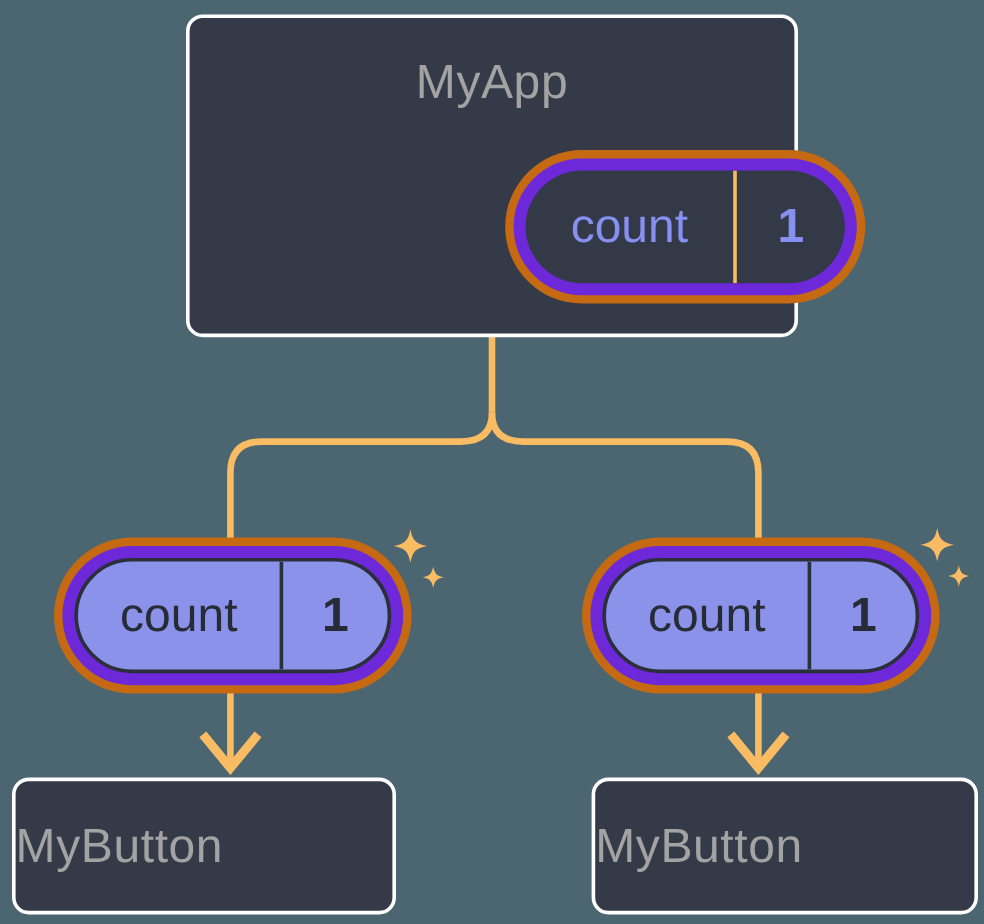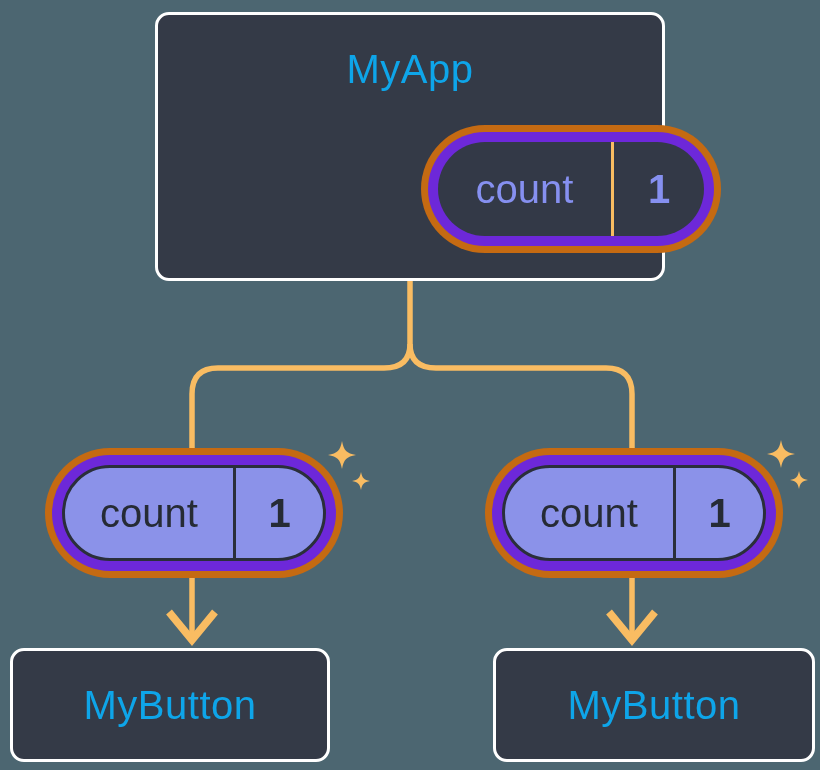--- a/index.html
+++ b/index.html
@@ -10,25 +10,25 @@
   }
   .wires{position:absolute;left:0;top:0;}
 
   
   .node{
     position:absolute;background:#343A47;border:3px solid #FFFFFF;
     border-radius:14px;box-sizing:border-box;
   }
   .card-root{left:155px;top:12px;width:510px;height:269px;}
   .node-title{
-    margin:0;color:#0ea5e9;font-size:40px;font-weight:500;line-height:1.1;
+    margin:0;color:#a3a3a3;font-size:40px;font-weight:500;line-height:1.1;
     text-align:center;letter-spacing:0.5px;
   }
   .card-root .node-title{position:absolute;left:0;right:0;top:32px;}
-  .card-btn{width:320px;height:114px;display:flex;align-items:center;justify-content:center;}
+  .card-btn{width:320px;height:114px;display:flex;align-items:center;justify-content:flex-start;}
   .btn-left{left:10px;top:648px;}
   .btn-right{left:493px;top:648px;width:322px;}
 
   
   .pill{
     position:absolute;background:#C56A12;border-radius:999px;
     padding:7px;box-sizing:border-box;
   }
   .pill-mid{
     background:#6d28d9;border-radius:999px;padding:10px;

